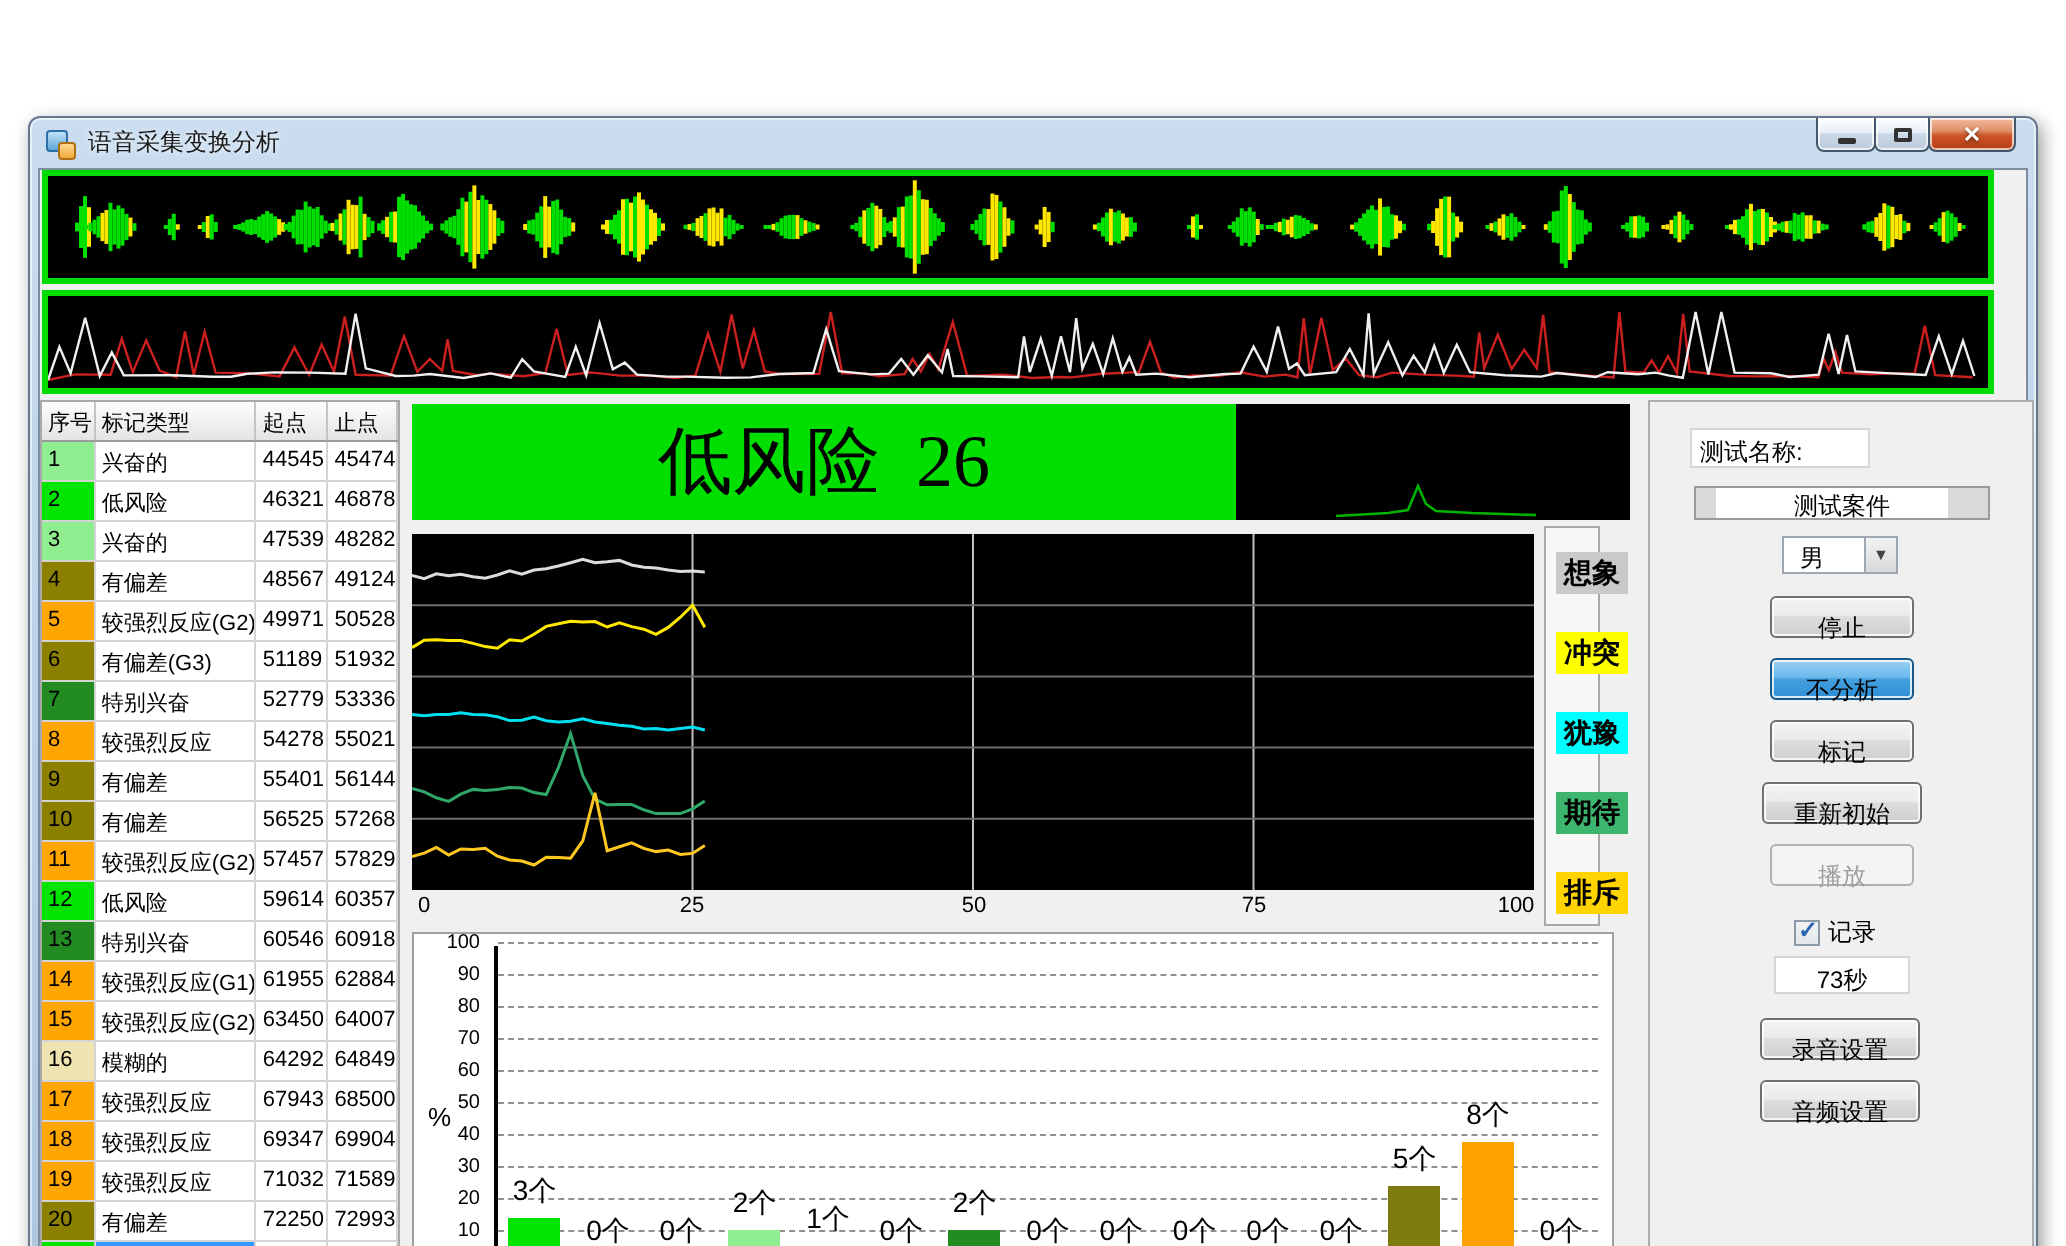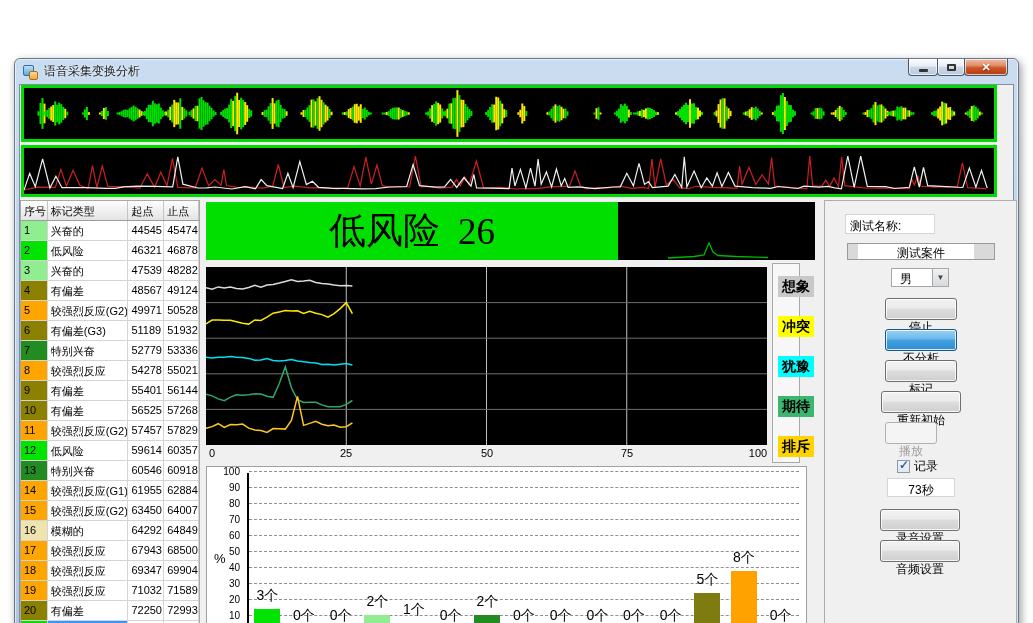--- a/index.html
+++ b/index.html
@@ -77,27 +77,27 @@
 
   
   .rpanel { position:absolute; left:804px; top:115px; width:193px; height:447px; background:#F0F0F0; border:1px solid #ADADAD; }
   .rp-item { position:absolute; font-size:12px; color:#000; }
   .test-name { left:20px; top:13px; width:90px; height:20px; background:#fff; border:1px solid #D5D5D5; padding:3px 0 0 4px; }
   .test-case { left:22px; top:42px; width:148px; height:17px; border:1px solid #9A9A9A; text-align:center; padding-top:1px;
     background:linear-gradient(to right,#D9D9D9 0 10px,#FFFFFF 10px calc(100% - 20px),#D9D9D9 calc(100% - 20px)); }
   .combo { left:66px; top:67px; width:58px; height:19px; background:#fff; border:1px solid #9FA8B0; display:flex; }
   .combo-val { flex:1; padding:2px 0 0 8px; }
   .combo-btn { width:16px; border-left:1px solid #9FA8B0; background:linear-gradient(#F2F2F2,#D9D9D9); display:flex; align-items:center; justify-content:center; font-size:8px; color:#444; }
-  .btn { position:absolute; height:21px; border:1px solid #707070; border-radius:3px; text-align:center; padding-top:20px;
+  .btn { position:absolute; height:21px; border:1px solid #707070; border-radius:3px; text-align:center; padding-top:7px;
     background:linear-gradient(#F2F2F2,#EBEBEB 45%,#DDDDDD 50%,#CFCFCF); box-shadow:inset 0 0 0 1px rgba(255,255,255,.8); font-size:12px; color:#000; cursor:default; }
   .btn-stop   { left:60px; top:97px;  width:72px; }
   .btn-noan   { left:60px; top:128px; width:72px; background:linear-gradient(#9AD1F2,#6CB9EC 45%,#44A0DE 50%,#2E8ED6); border-color:#18598A; }
   .btn-mark   { left:60px; top:159px; width:72px; }
   .btn-reinit { left:56px; top:190px; width:80px; }
-  .btn-play   { left:60px; top:221px; width:52px; background:#F4F4F4; border-color:#ADB2B5; color:#9E9E9E; box-shadow:none; }
+  .btn-play   { left:60px; top:221px; width:72px; background:#F4F4F4; border-color:#ADB2B5; color:#9E9E9E; box-shadow:none; }
   .chk-row { left:72px; top:257px; display:flex; align-items:center; gap:4px; }
   .chk { width:13px; height:13px; background:linear-gradient(#F2F2F2,#E3E8EC); border:1px solid #8A9AA9; position:relative; }
   .chk .tick { position:absolute; left:1px; top:-3px; color:#2B67B0; font-size:12px; font-weight:bold; }
   .dur-box { left:62px; top:277px; width:68px; height:19px; background:#fff; border:1px solid #D5D5D5; text-align:center; padding-top:3px; }
   .btn-recset { left:55px; top:308px; width:80px; }
   .btn-audset { left:55px; top:339px; width:80px; }
 </style>
 </head>
 <body>
 

